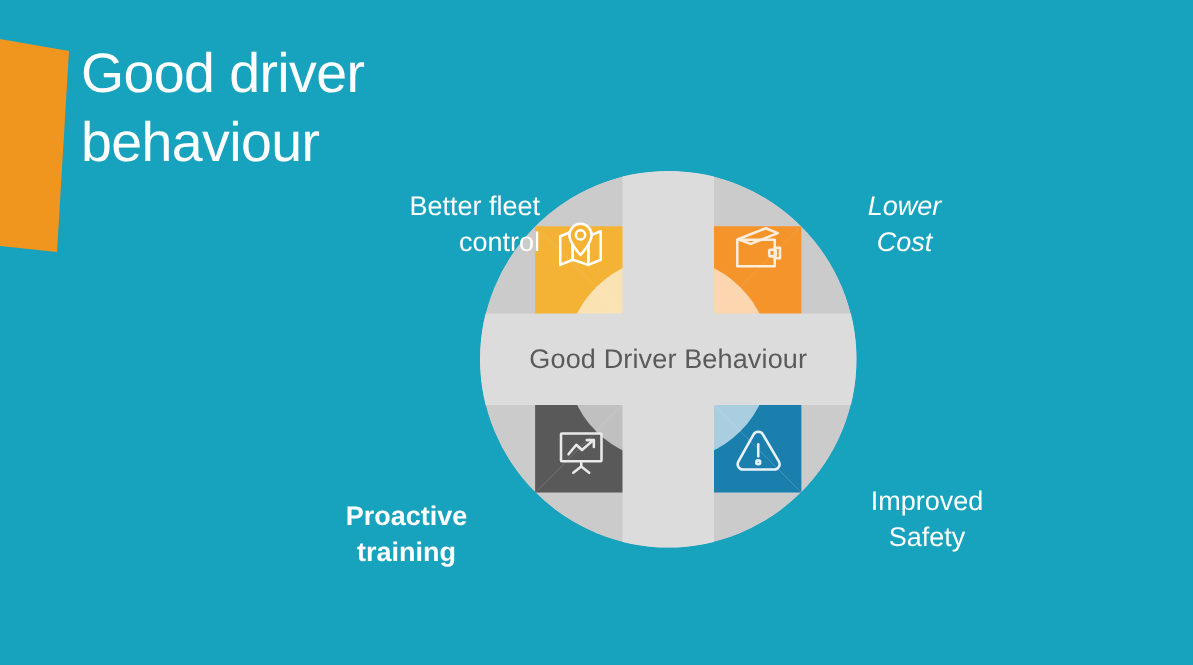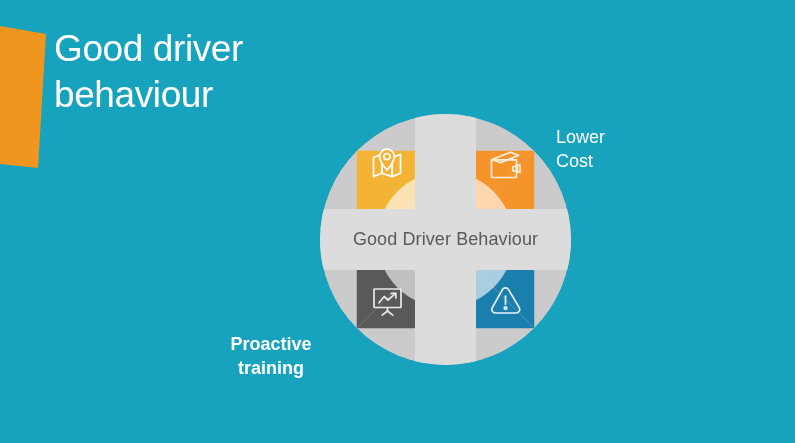--- a/index.html
+++ b/index.html
@@ -82,24 +82,25 @@
     line-height: 24px;
     white-space: pre-line;
   }
   #callout-better-fleet-control {
     left: 198px;
     top: 125px;
     width: 162px;
     text-align: right;
   }
   #callout-lower-cost {
-    left: 556px;
+    left: 528px;
     top: 125px;
     width: 150px;
-    text-align: left;
+    text-align: center;
+    font-style: italic;
   }
   #callout-proactive-training {
     left: 190px;
     top: 332px;
     width: 162px;
     text-align: center;
     font-weight: bold;
   }
   #callout-improved-safety {
     left: 538px;
@@ -183,21 +184,25 @@
         <polyline points="19.2,7.4 23.9,7.4 23.9,12"></polyline>
         <line x1="15.5" y1="21.5" x2="15.5" y2="25"></line>
         <line x1="15.5" y1="25" x2="10.2" y2="29.2"></line>
         <line x1="15.5" y1="25" x2="20.8" y2="29.2"></line>
       </g>
     </svg>
 
     <div id="center-label">Good Driver Behaviour</div>
   </div>
 
+  <div class="callout" id="callout-better-fleet-control">Better fleet
+control</div>
 
   <div class="callout" id="callout-lower-cost">Lower
 Cost</div>
 
+  <div class="callout" id="callout-improved-safety">Improved
+Safety</div>
 
   <div class="callout" id="callout-proactive-training">Proactive
 training</div>
 
 </div>
 
 </body></html>

